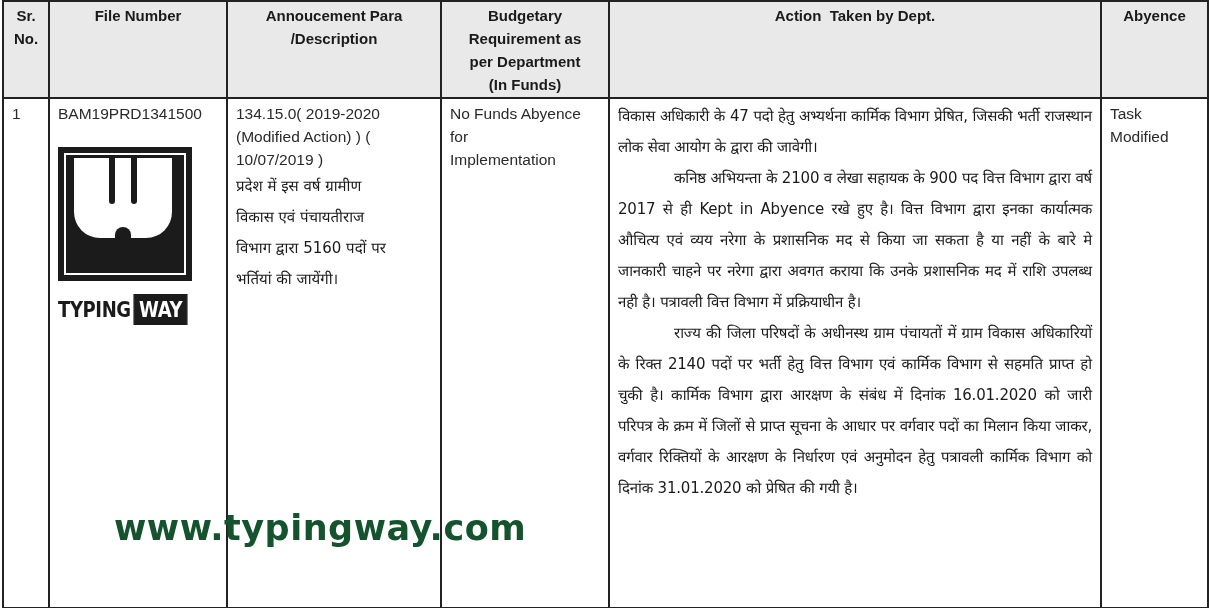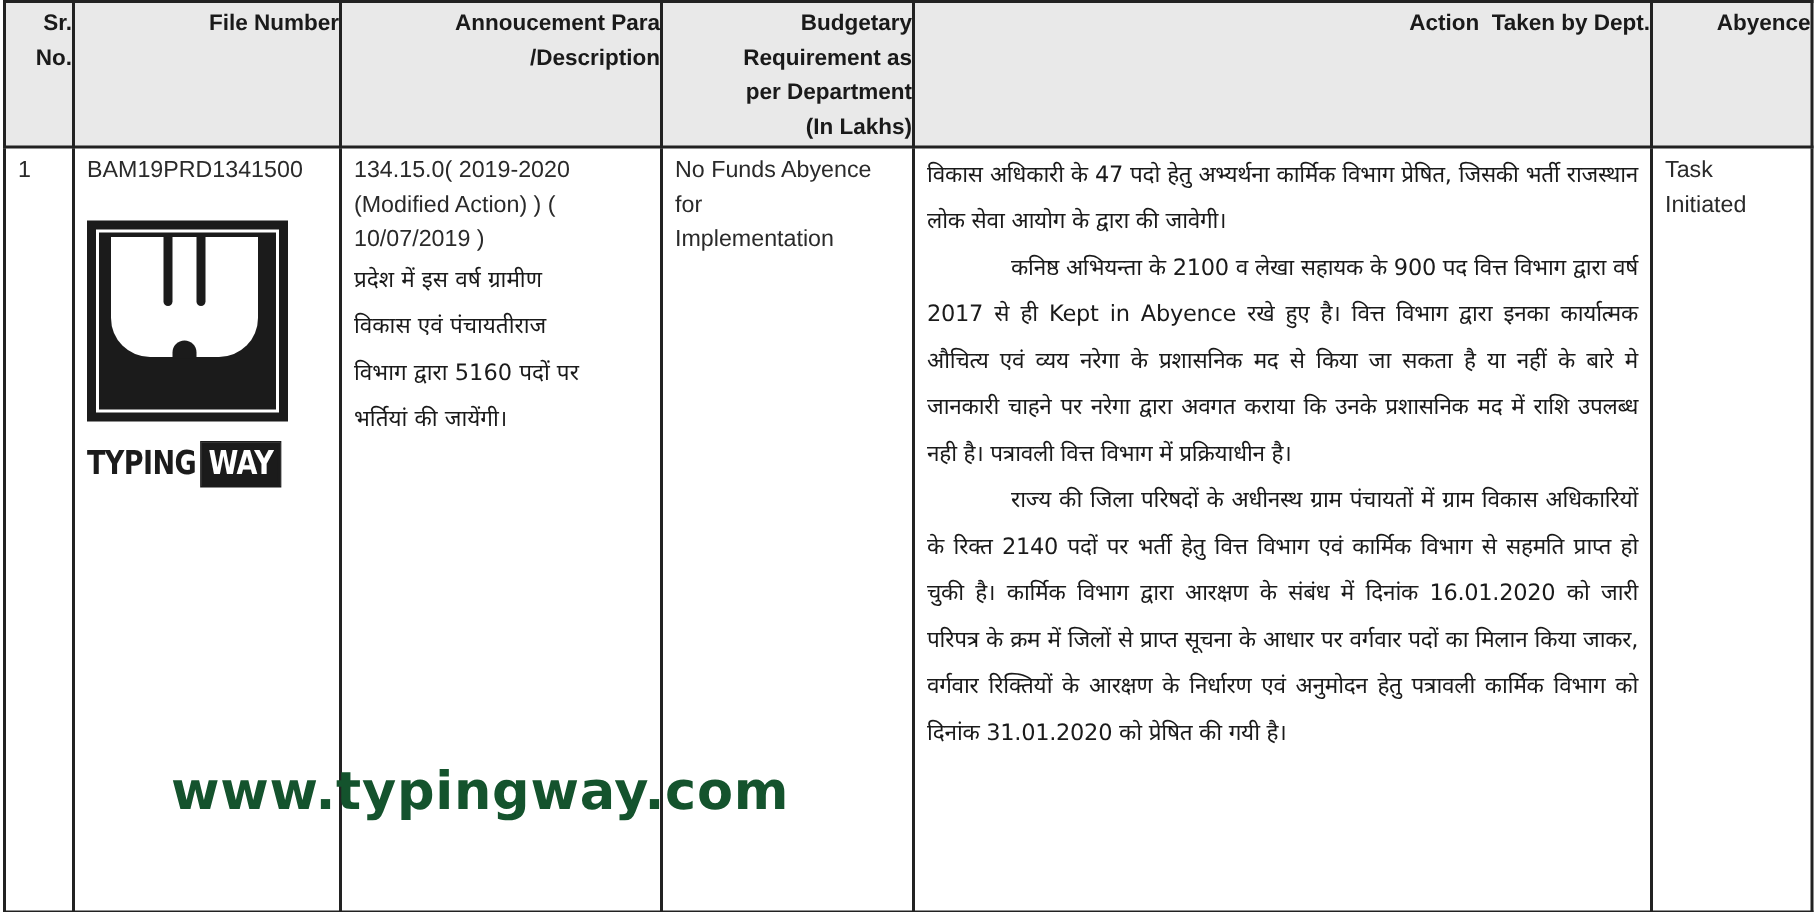--- a/index.html
+++ b/index.html
@@ -1,19 +1,19 @@
 <!DOCTYPE html>
 <html><head>
 <meta charset="utf-8">
 <style>
   html, body { margin:0; padding:0; background:#ffffff; }
   body { width:1210px; height:608px; overflow:hidden; position:relative; font-family:"DejaVu Sans", "Liberation Sans", sans-serif; color:#1a1a1a; }
   table.doc { position:absolute; left:2px; top:0; border-collapse:collapse; table-layout:fixed; width:1205px; }
   table.doc td, table.doc th { border:2px solid #222; vertical-align:top; padding:0; }
-  table.doc th { background:#e9e9e9; font-weight:bold; font-size:15px; line-height:23px; text-align:right; height:93px; padding-top:2px; font-family:"Liberation Sans", sans-serif; }
+  table.doc th { background:#e9e9e9; font-weight:bold; font-size:15px; line-height:23px; text-align:center; height:93px; padding-top:2px; font-family:"Liberation Sans", sans-serif; }
   table.doc tr.row td { height:508px; }
   .cell-latin { font-family:"Liberation Sans", sans-serif; font-size:15.5px; line-height:23px; padding:3px 8px 0 8px; color:#2a2a2a; }
   .hindi { font-family:"DejaVu Sans", sans-serif; font-size:15px; line-height:31px; color:#1a1a1a; }
   .desc-hindi { margin-top:0; font-size:15px; line-height:31px; }
   .action { padding:2px 8px 0 8px; text-align:justify; font-size:15px; line-height:31px; letter-spacing:-0.2px; }
   .action p { margin:0; }
   .indent { text-indent:56px; }
   .logo { margin:22px 0 0 8px; width:152px; }
   .logo-box { width:134px; height:134px; background:#1b1b1b; position:relative; }
   .logo-inner { position:absolute; left:6px; top:6px; right:6px; bottom:6px; border:2px solid #fff; }
@@ -46,21 +46,21 @@
         <div>File Number</div>
       </th>
       <th>
         <div>Annoucement Para</div>
         <div>/Description</div>
       </th>
       <th>
         <div>Budgetary</div>
         <div>Requirement as</div>
         <div>per Department</div>
-        <div>(In Lakhs)</div>
+        <div>(In Funds)</div>
       </th>
       <th>
         <div style="white-space:pre">Action  Taken by Dept.</div>
       </th>
       <th>
         <div>Abyence</div>
       </th>
     </tr>
   </thead>
   <tbody>
@@ -108,20 +108,20 @@
       <td>
         <div class="hindi action">
           <p>विकास अधिकारी के 47 पदो हेतु अभ्यर्थना कार्मिक विभाग प्रेषित, जिसकी भर्ती राजस्थान लोक सेवा आयोग के द्वारा की जावेगी।</p>
           <p class="indent">कनिष्ठ अभियन्ता के 2100 व लेखा सहायक के 900 पद वित्त विभाग द्वारा वर्ष 2017 से ही Kept in Abyence रखे हुए है। वित्त विभाग द्वारा इनका कार्यात्मक औचित्य एवं  व्यय नरेगा के प्रशासनिक मद से किया जा सकता है या नहीं के बारे मे जानकारी चाहने पर नरेगा द्वारा अवगत कराया कि उनके प्रशासनिक मद में राशि उपलब्ध नही है।  पत्रावली वित्त विभाग में प्रक्रियाधीन है।</p>
           <p class="indent">राज्य की जिला परिषदों के अधीनस्थ ग्राम पंचायतों में ग्राम विकास अधिकारियों के रिक्त 2140 पदों पर भर्ती हेतु वित्त विभाग एवं कार्मिक विभाग से सहमति प्राप्त हो चुकी है। कार्मिक विभाग द्वारा आरक्षण के संबंध में दिनांक 16.01.2020 को जारी परिपत्र के क्रम में जिलों से प्राप्त सूचना के आधार पर वर्गवार पदों का मिलान किया जाकर, वर्गवार रिक्तियों के आरक्षण के निर्धारण एवं अनुमोदन हेतु पत्रावली कार्मिक विभाग को दिनांक 31.01.2020 को प्रेषित की गयी है।</p>
         </div>
       </td>
       <td>
         <div class="cell-latin">
           <div>Task</div>
-          <div>Initiated</div>
+          <div>Modified</div>
         </div>
       </td>
     </tr>
   </tbody>
 </table>
 
 <div class="watermark">www.typingway.com</div>
 
 </body></html>

